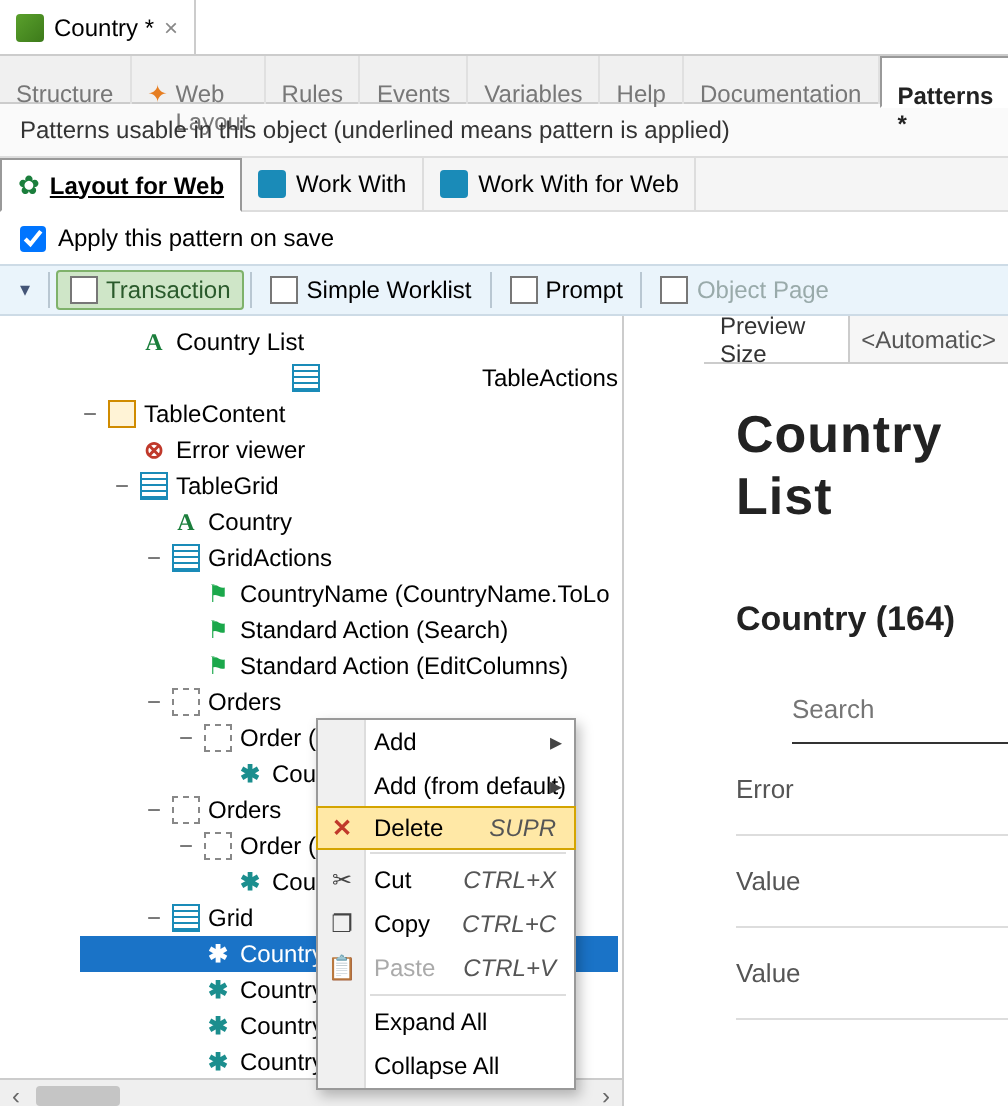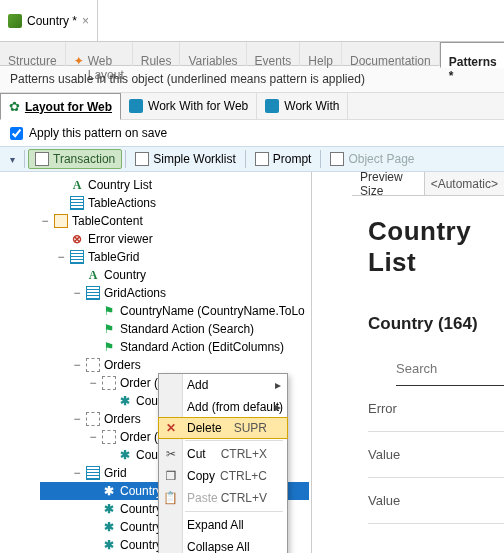--- a/index.html
+++ b/index.html
@@ -1,19 +1,19 @@
 <!DOCTYPE html>
 <html><head>
 <meta charset="utf-8">
 <style>
 * { margin: 0; padding: 0; box-sizing: border-box; font-family: "Segoe UI", Tahoma, sans-serif; font-size: 12px; }
 body { background: #f8f8f8; width: 504px; height: 553px; overflow: hidden; position: relative; }
 
 
-.doc-tabs { display: flex; background: #fff; border-bottom: 1px solid #ccc; height: 42px; }
+.doc-tabs { display: flex; background: #fff; border-bottom: 1px solid #ccc; height: 28px; }
 .doc-tab { display: flex; align-items: center; padding: 0 8px; border-right: 1px solid #ccc; gap: 5px; }
 .doc-tab .ico { width: 14px; height: 14px; background: linear-gradient(135deg,#5aa02c,#3c7a1a); border-radius: 2px; }
 .doc-tab .close { color: #888; cursor: pointer; }
 
 
 .editor-tabs { display: flex; background: #f0f0f0; border-bottom: 1px solid #ccc; height: 24px; align-items: stretch; }
 .editor-tab { display: flex; align-items: flex-start; padding: 12px 8px; color: #777; border-right: 1px solid #e0e0e0; gap: 4px; cursor: pointer; }
 .editor-tab.active { background: #fff; border: 1px solid #999; border-bottom: 1px solid #fff; margin-bottom: -1px; font-weight: 600; color: #222; }
 
 .hint { padding: 6px 10px; color: #333; background: #fafafa; }
@@ -53,21 +53,21 @@
 .ni-flag { color: #1ba84b; }
 .ni-ord { border: 1px dashed #888; }
 .ni-x { color: #1b8e8e; font-weight: bold; }
 .node.sel { background: #1a73c7; color: #fff; }
 .node.sel .ni-x { color: #fff; }
 
 
 .ctx { position: absolute; left: 158px; top: 201px; width: 130px; background: #fff; border: 1px solid #999; box-shadow: 2px 3px 6px rgba(0,0,0,.25); z-index: 20; }
 .ctx-strip { position: absolute; left: 0; top: 0; bottom: 0; width: 24px; background: #f0f0f0; border-right: 1px solid #ddd; }
 .ctx-item { display: flex; align-items: center; height: 22px; position: relative; padding-left: 28px; cursor: pointer; }
-.ctx-item .sc { position: absolute; right: 20px; color: #555; }
+.ctx-item .sc { position: absolute; right: 9px; color: #555; font-style: italic; }
 .ctx-item.hover { background: #ffe8a6; border: 1px solid #d4a400; margin: -1px; z-index: 1; }
 .ctx-item.disabled { color: #aaa; }
 .ctx-item .sub { position: absolute; right: 6px; color: #444; }
 .ctx-sep { height: 1px; background: #ddd; margin: 2px 4px 2px 26px; }
 .ctx .ci-ico { position: absolute; left: 4px; width: 16px; text-align: center; color: #444; }
 .ctx-item.hover .ci-ico { color: #c0392b; font-weight: bold; }
 
 
 .hscroll { position: absolute; left: 0; right: 0; bottom: 0; height: 16px; background: #efefef; border-top: 1px solid #ccc; display: flex; align-items: center; }
 .hscroll .arr { width: 16px; text-align: center; color: #666; }
@@ -100,24 +100,24 @@
       <span>Structure</span>
     </div>
     <div class="editor-tab">
       <span style="color:#e67e22;">✦</span>
       <span>Web Layout</span>
     </div>
     <div class="editor-tab">
       <span>Rules</span>
     </div>
     <div class="editor-tab">
+      <span>Events</span>
+    </div>
+    <div class="editor-tab">
       <span>Variables</span>
-    </div>
-    <div class="editor-tab">
-      <span>Events</span>
     </div>
     <div class="editor-tab">
       <span>Help</span>
     </div>
     <div class="editor-tab">
       <span>Documentation</span>
     </div>
     <div class="editor-tab active">
       <span>Patterns *</span>
     </div>
@@ -125,25 +125,25 @@
 
 <div class="hint">Patterns usable in this object (underlined means pattern is applied)</div>
 
 <div class="pattern-row" id="pattern-row">
     <div class="pattern-item sel">
       <span class="fiori-ico">✿</span>
       <span class="lbl">Layout for Web</span>
     </div>
     <div class="pattern-item">
       <span class="wk-ico"></span>
-      <span class="lbl">Work With for Web</span>
+      <span class="lbl">Work With</span>
     </div>
     <div class="pattern-item">
       <span class="wk-ico"></span>
-      <span class="lbl">Work With</span>
+      <span class="lbl">Work With for Web</span>
     </div>
   </div>
 
 <div class="apply-row">
   <input type="checkbox" id="apply-cb" checked="" style="">
   <label>Apply this pattern on save</label>
 </div>
 
 <div class="toolbar" id="toolbar">
   <div class="tbtn">
@@ -172,21 +172,21 @@
   </div>
 
 <div class="main">
   <div class="left">
     <div class="tree" id="tree">
         <div class="node" style="padding-left: 16px;">
           <span class="exp"></span>
           <span class="ni ni-a">A</span>
           <span>Country List</span>
         </div>
-        <div class="node" style="padding-left: 16px;">
+        <div class="node" style="padding-left: 16px; justify-content: space-between;">
           <span class="exp"></span>
           <span class="ni ni-grid"></span>
           <span>TableActions</span>
         </div>
         <div class="node" style="padding-left: 0px;">
           <span class="exp">−</span>
           <span class="ni ni-box"></span>
           <span>TableContent</span>
         </div>
         <div class="node" style="padding-left: 16px;">

